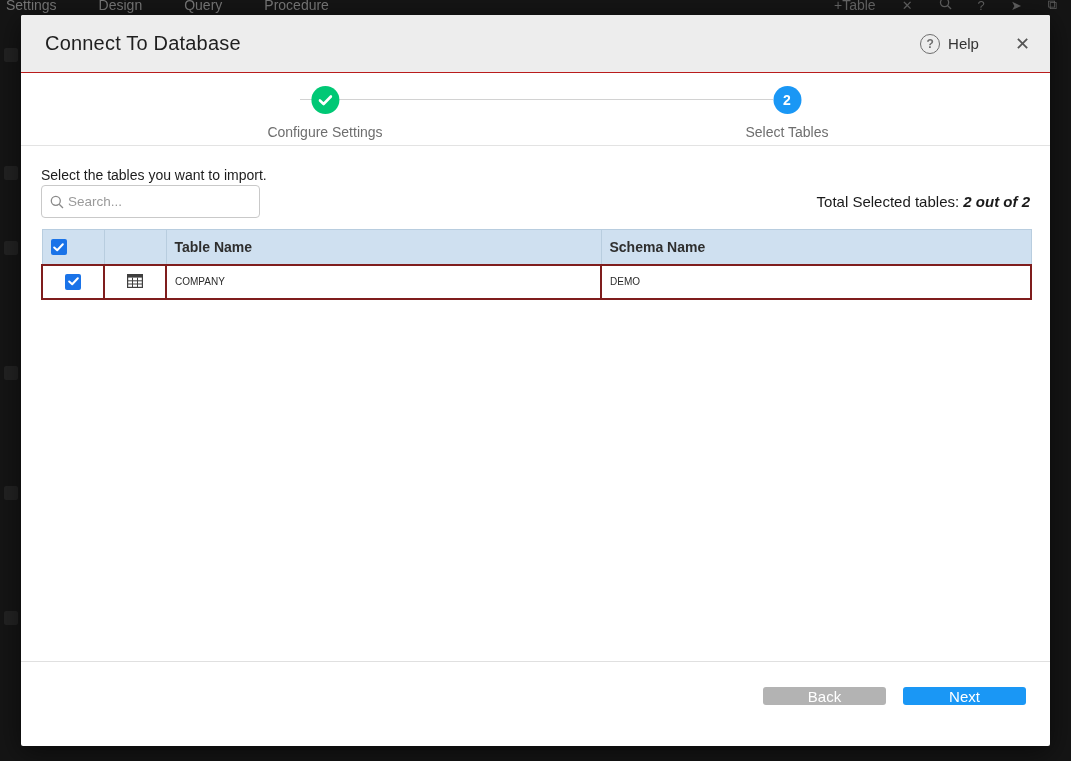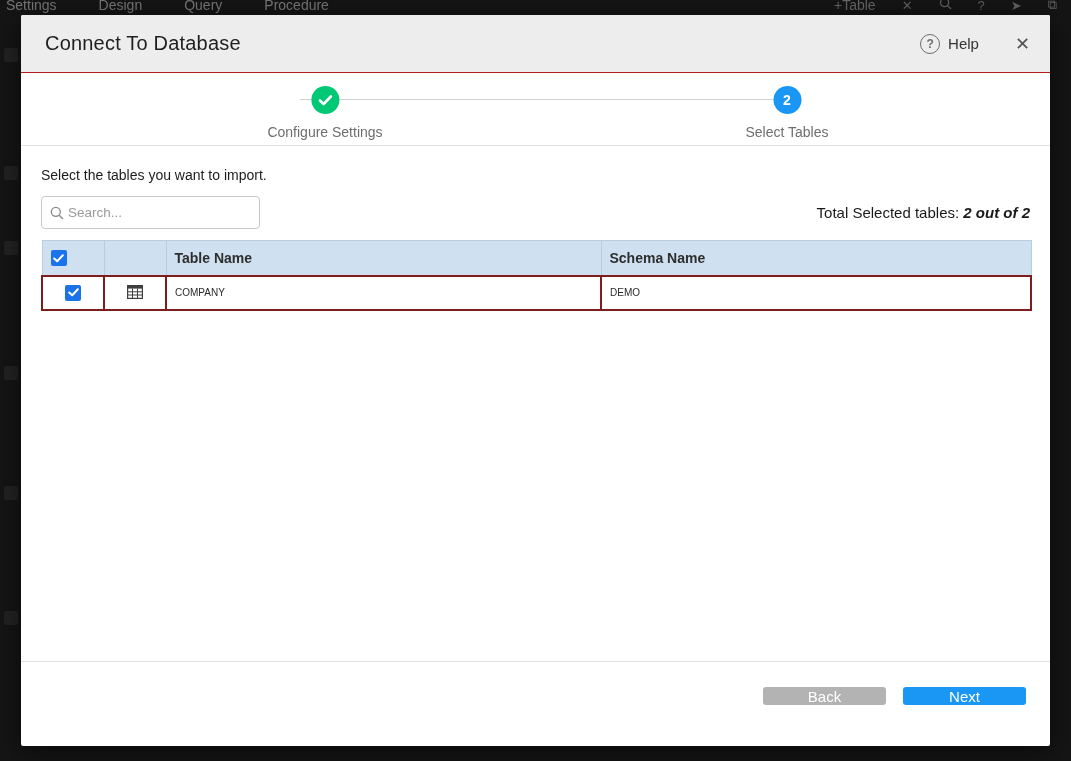--- a/index.html
+++ b/index.html
@@ -62,21 +62,21 @@
   }
   .step-circle.done { background:#00c875; }
   .step-circle.active { background:#1a97f5; color:#fff; font-size:14px; font-weight:bold; }
   .step-label { margin-top:10px; font-size:14px; color:#6e6e6e; white-space:nowrap; }
 
   
   .content {
     position:absolute; top:131px; left:0; right:0; bottom:85px;
     padding:21px 20px 0 20px;
   }
-  .instruction { font-size:14px; color:#1c1c1c; margin-bottom:13px; }
+  .instruction { font-size:14px; color:#1c1c1c; margin-bottom:2px; }
 
   .tools-row { display:flex; align-items:center; margin-bottom:11px; }
   .search-box {
     width:219px; height:33px; border:1px solid #c9c9c9; border-radius:4px;
     display:flex; align-items:center; padding:0 8px; background:#fff;
   }
   .search-box svg { flex:0 0 auto; }
   .search-box input {
     border:none; outline:none; width:100%; margin-left:4px;
     font-size:13.5px; color:#333; font-family:"Liberation Sans", sans-serif;

